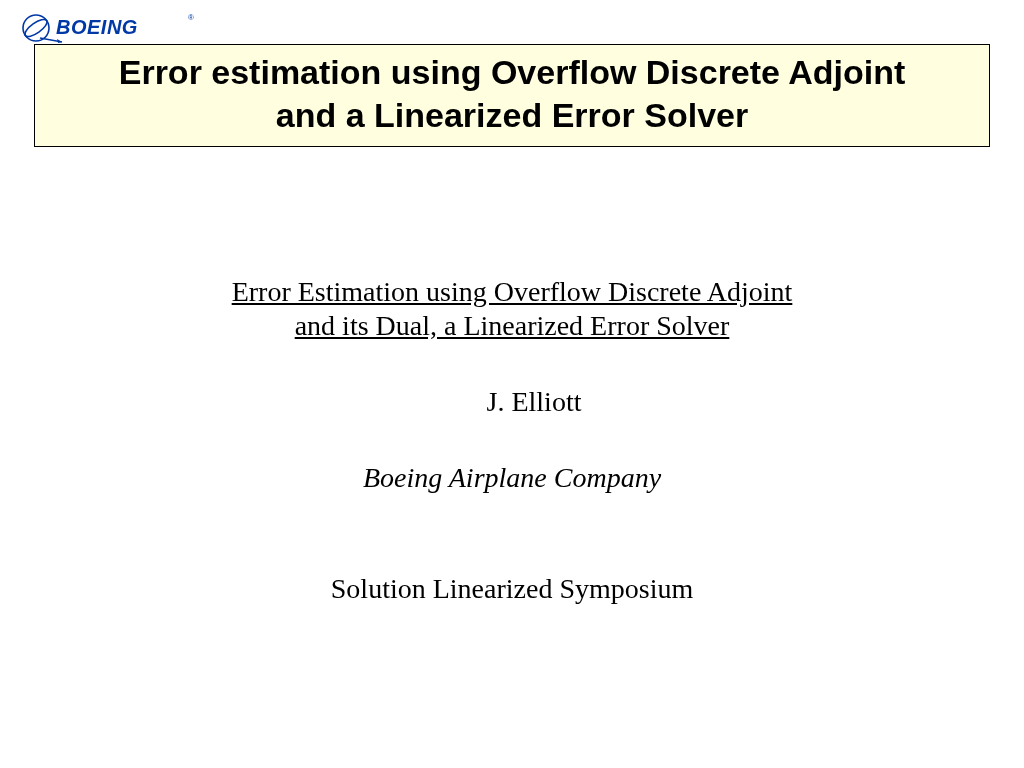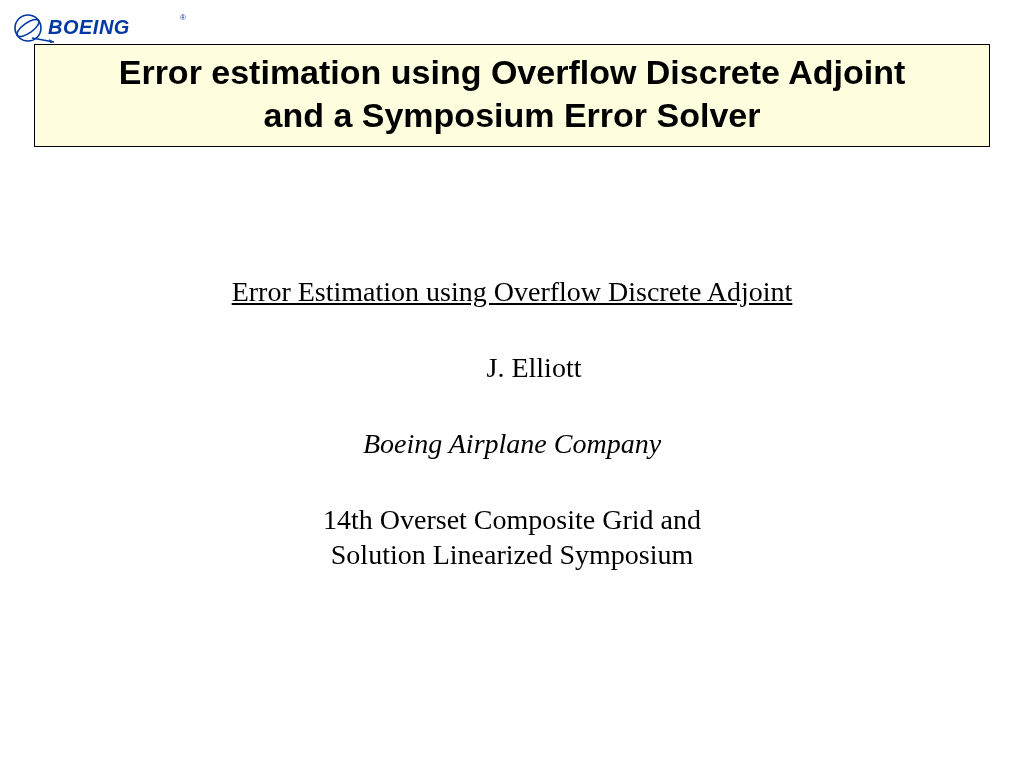--- a/index.html
+++ b/index.html
@@ -7,21 +7,21 @@
       width: 1024px;
       height: 768px;
       background: #ffffff;
       font-family: "Times New Roman", Times, serif;
       overflow: hidden;
       position: relative;
     }
     .logo {
       position: absolute;
       top: 8px;
-      left: 10px;
+      left: 18px;
       width: 180px;
       height: 36px;
     }
     .title-bar {
       position: absolute;
       top: 44px;
       left: 34px;
       width: 956px;
       background: #ffffe0;
       border: 1px solid #000;
@@ -65,27 +65,28 @@
     <line x1="22" y1="30" x2="44" y2="34" stroke="#0039a6" stroke-width="1.6"></line>
     <polygon points="44,34 39,31 40,35" fill="#0039a6"></polygon>
     <text x="38" y="26" font-family="Arial Black, Arial, sans-serif" font-style="italic" font-weight="900" font-size="20" fill="#0039a6" letter-spacing="0.5">BOEING</text>
     <text x="170" y="12" font-family="Arial" font-size="8" fill="#0039a6">®</text>
   </svg>
 </div>
 
 <div class="title-bar">
   <div class="title-text">
     <span>Error estimation using Overflow Discrete Adjoint</span><br>
-    <span>and a Symposium Error Solver</span>
+    <span>and a Linearized Error Solver</span>
   </div>
 </div>
 
 <div class="body-block">
   <div class="subtitle">
     <span>Error Estimation using Overflow Discrete Adjoint</span><br>
+    <span>and its Dual, a Linearized Error Solver</span>
   </div>
   <div class="author">J. Elliott</div>
   <div class="company">Boeing Airplane Company</div>
   <div class="event">
-    <span>14th Overset Composite Grid and</span><br>
+    <br>
     <span>Solution Linearized Symposium</span>
   </div>
 </div>
 
 </body></html>

